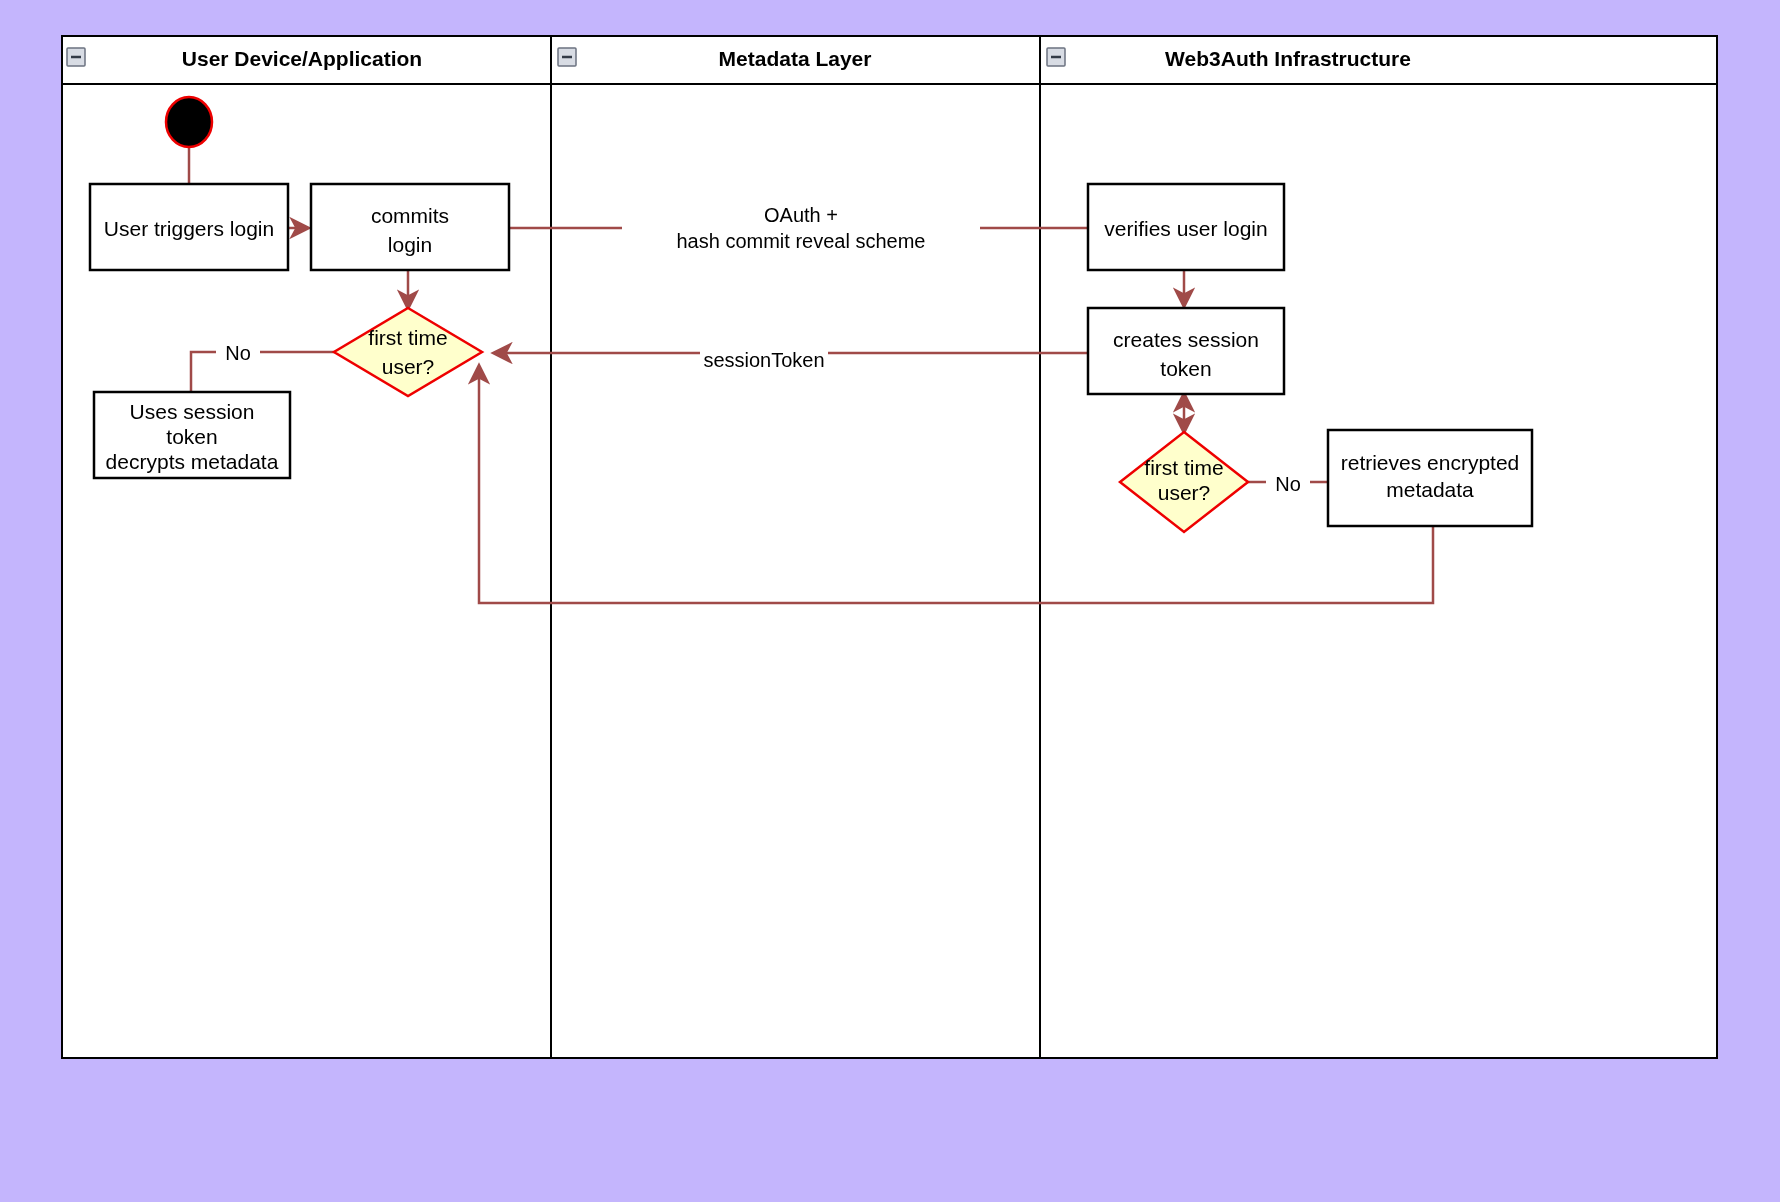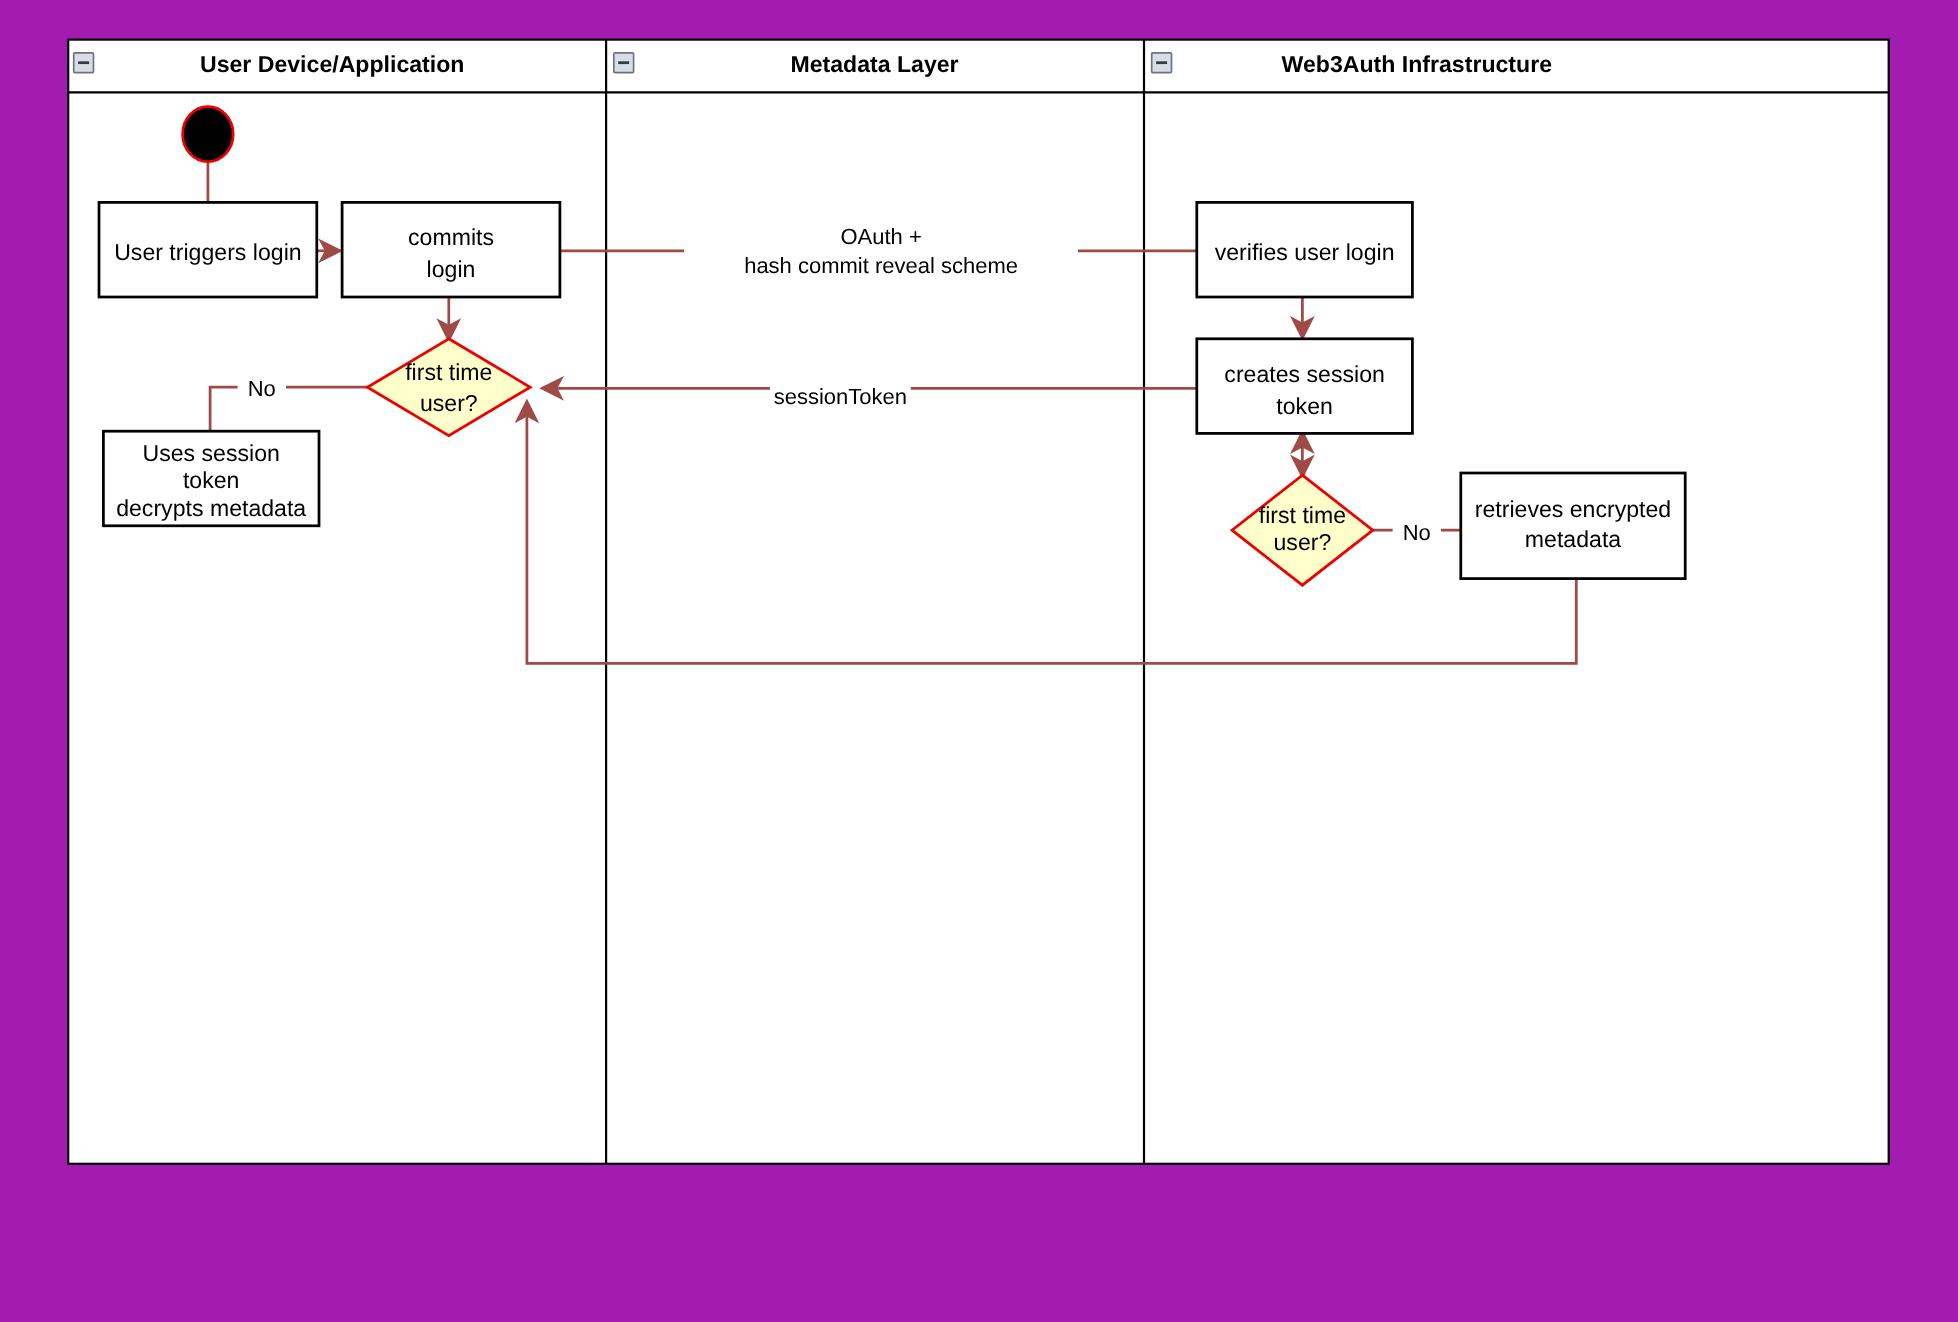--- a/index.html
+++ b/index.html
@@ -5,21 +5,21 @@
   html, body {
     margin: 0;
     padding: 0;
     background: #ffffff;
     font-family: "Liberation Sans", sans-serif;
   }
   #canvas {
     position: relative;
     width: 1780px;
     height: 1202px;
-    background: #a21caf;
+    background: #c4b5fd;
     overflow: hidden;
   }
   svg#diagram {
     position: absolute;
     top: 0;
     left: 0;
     width: 1780px;
     height: 1202px;
     display: block;
   }

